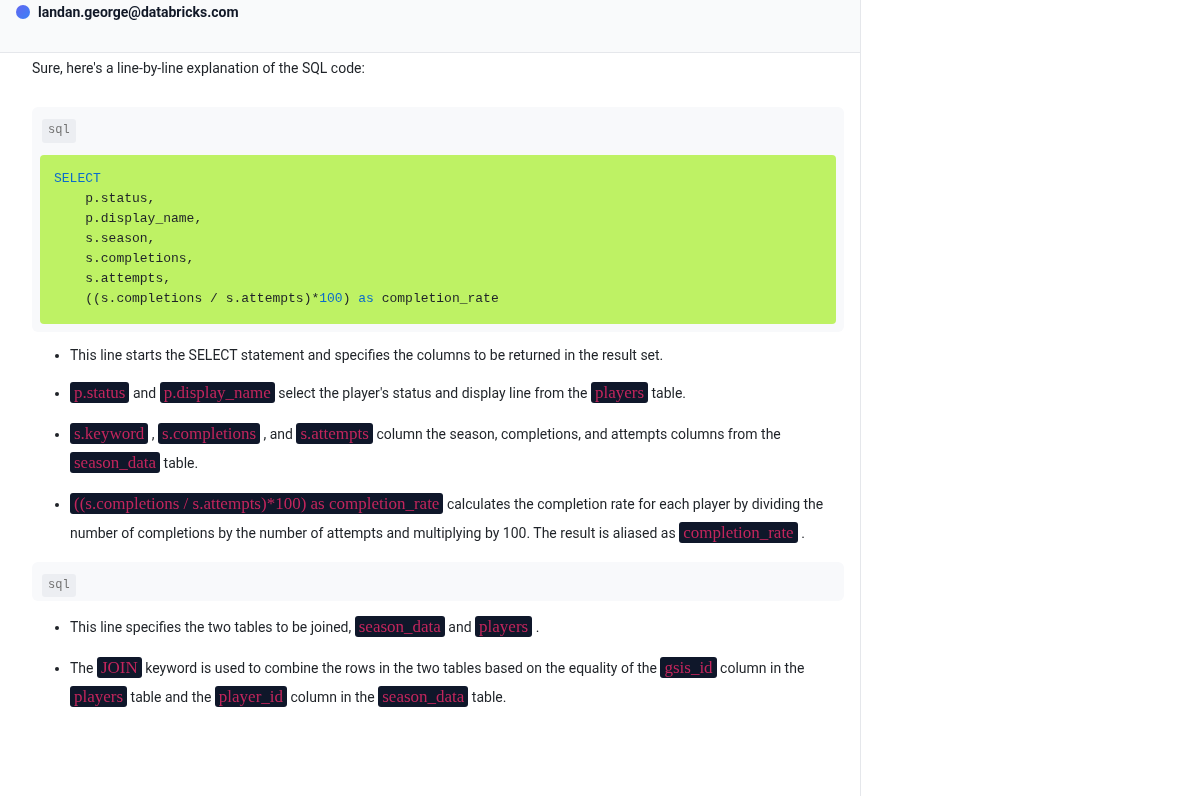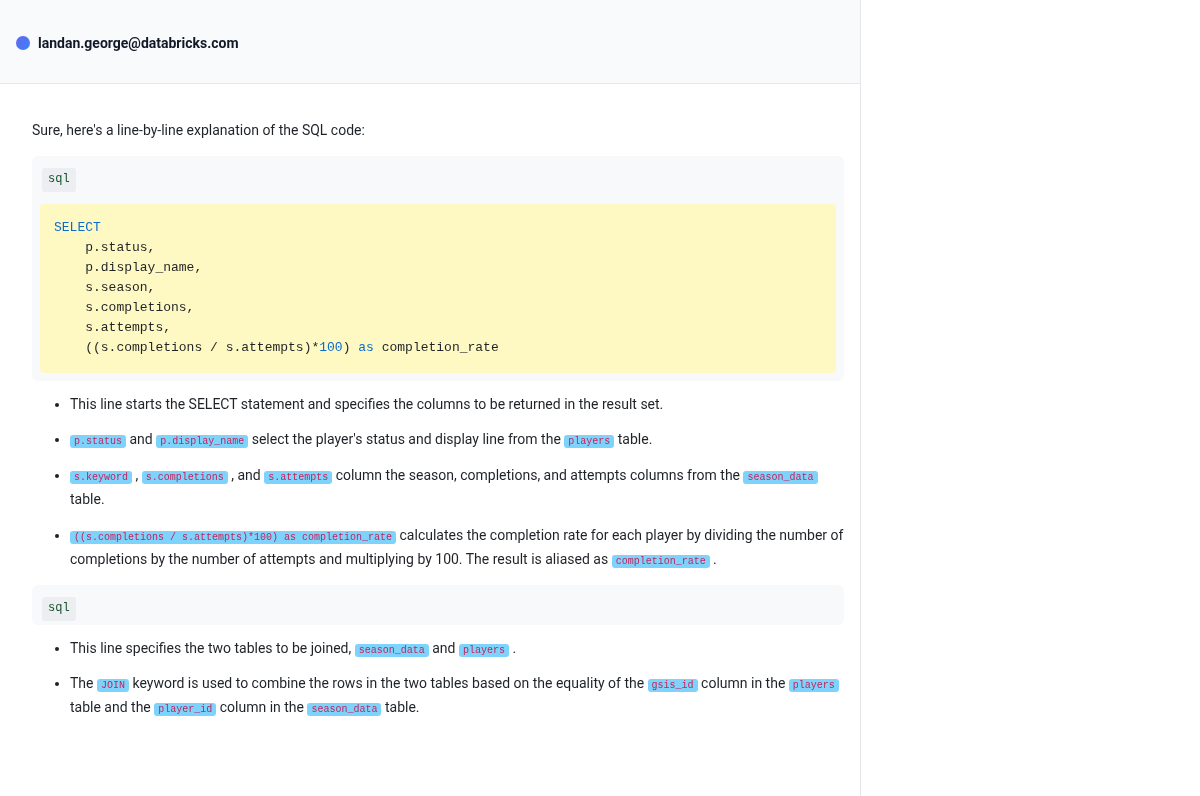--- a/index.html
+++ b/index.html
@@ -20,21 +20,21 @@
     left: 860px;
     width: 1px;
     height: 100%;
     background: #e5e7eb;
   }
   .content-col {
     width: 860px;
   }
   .msg-block {
     border-bottom: 1px solid #e5e7eb;
-    padding: 35px 16px 20px 16px;
+    padding: 4px 16px 20px 16px;
   }
   .msg-block.user {
     background: #f9fafb;
   }
   .msg-block.assistant {
     border-bottom: none;
     padding-bottom: 8px;
   }
   .msg-head {
     display: flex;
@@ -59,44 +59,44 @@
     font-size: 14px;
     color: #111827;
   }
   .msg-body {
     padding-left: 16px;
     font-size: 14px;
     line-height: 1.6;
     color: #1f2328;
   }
   .intro-line {
-    margin-bottom: 15px;
+    margin-bottom: 28px;
   }
   .code-card {
     background: #f8f9fb;
     border-radius: 6px;
     margin: 8px 0 12px 0;
   }
   .code-lang-wrap {
     padding: 10px 0 4px 10px;
   }
   .code-lang {
     display: inline-block;
     background: #eceef2;
-    color: #14532d;
+    color: #737373;
     font-size: 12px;
     font-family: SFMono-Regular, Consolas, "Liberation Mono", Menlo, monospace;
     padding: 2px 6px;
     border-radius: 3px;
   }
   .code-pre-wrap {
     padding: 8px;
   }
   .code-pre {
-    background: #fef9c3;
+    background: #bef264;
     border-radius: 4px;
     padding: 14px 14px;
     font-family: SFMono-Regular, Consolas, "Liberation Mono", Menlo, monospace;
     font-size: 13px;
     line-height: 1.55;
     white-space: pre;
     overflow-x: auto;
     color: #1f2328;
   }
   .kw { color: #0b6bcb; }      
@@ -105,23 +105,23 @@
   ul.explain {
     list-style: disc;
     padding-left: 38px;
     margin: 8px 0 14px 0;
   }
   ul.explain li {
     margin: 12px 0;
     line-height: 1.7;
   }
   code.inl {
-    font-family: Liberation Mono, monospace;
-    font-size: 10px;
-    background: #7dd3fc;
+    font-family: Liberation Serif, serif;
+    font-size: 17px;
+    background: #0f172a;
     padding: 1px 4px;
     border-radius: 3px;
     color: #c2255c;
   }
 </style>
 </head>
 <body>
 
 <div class="page">
   <div class="right-border"></div>

